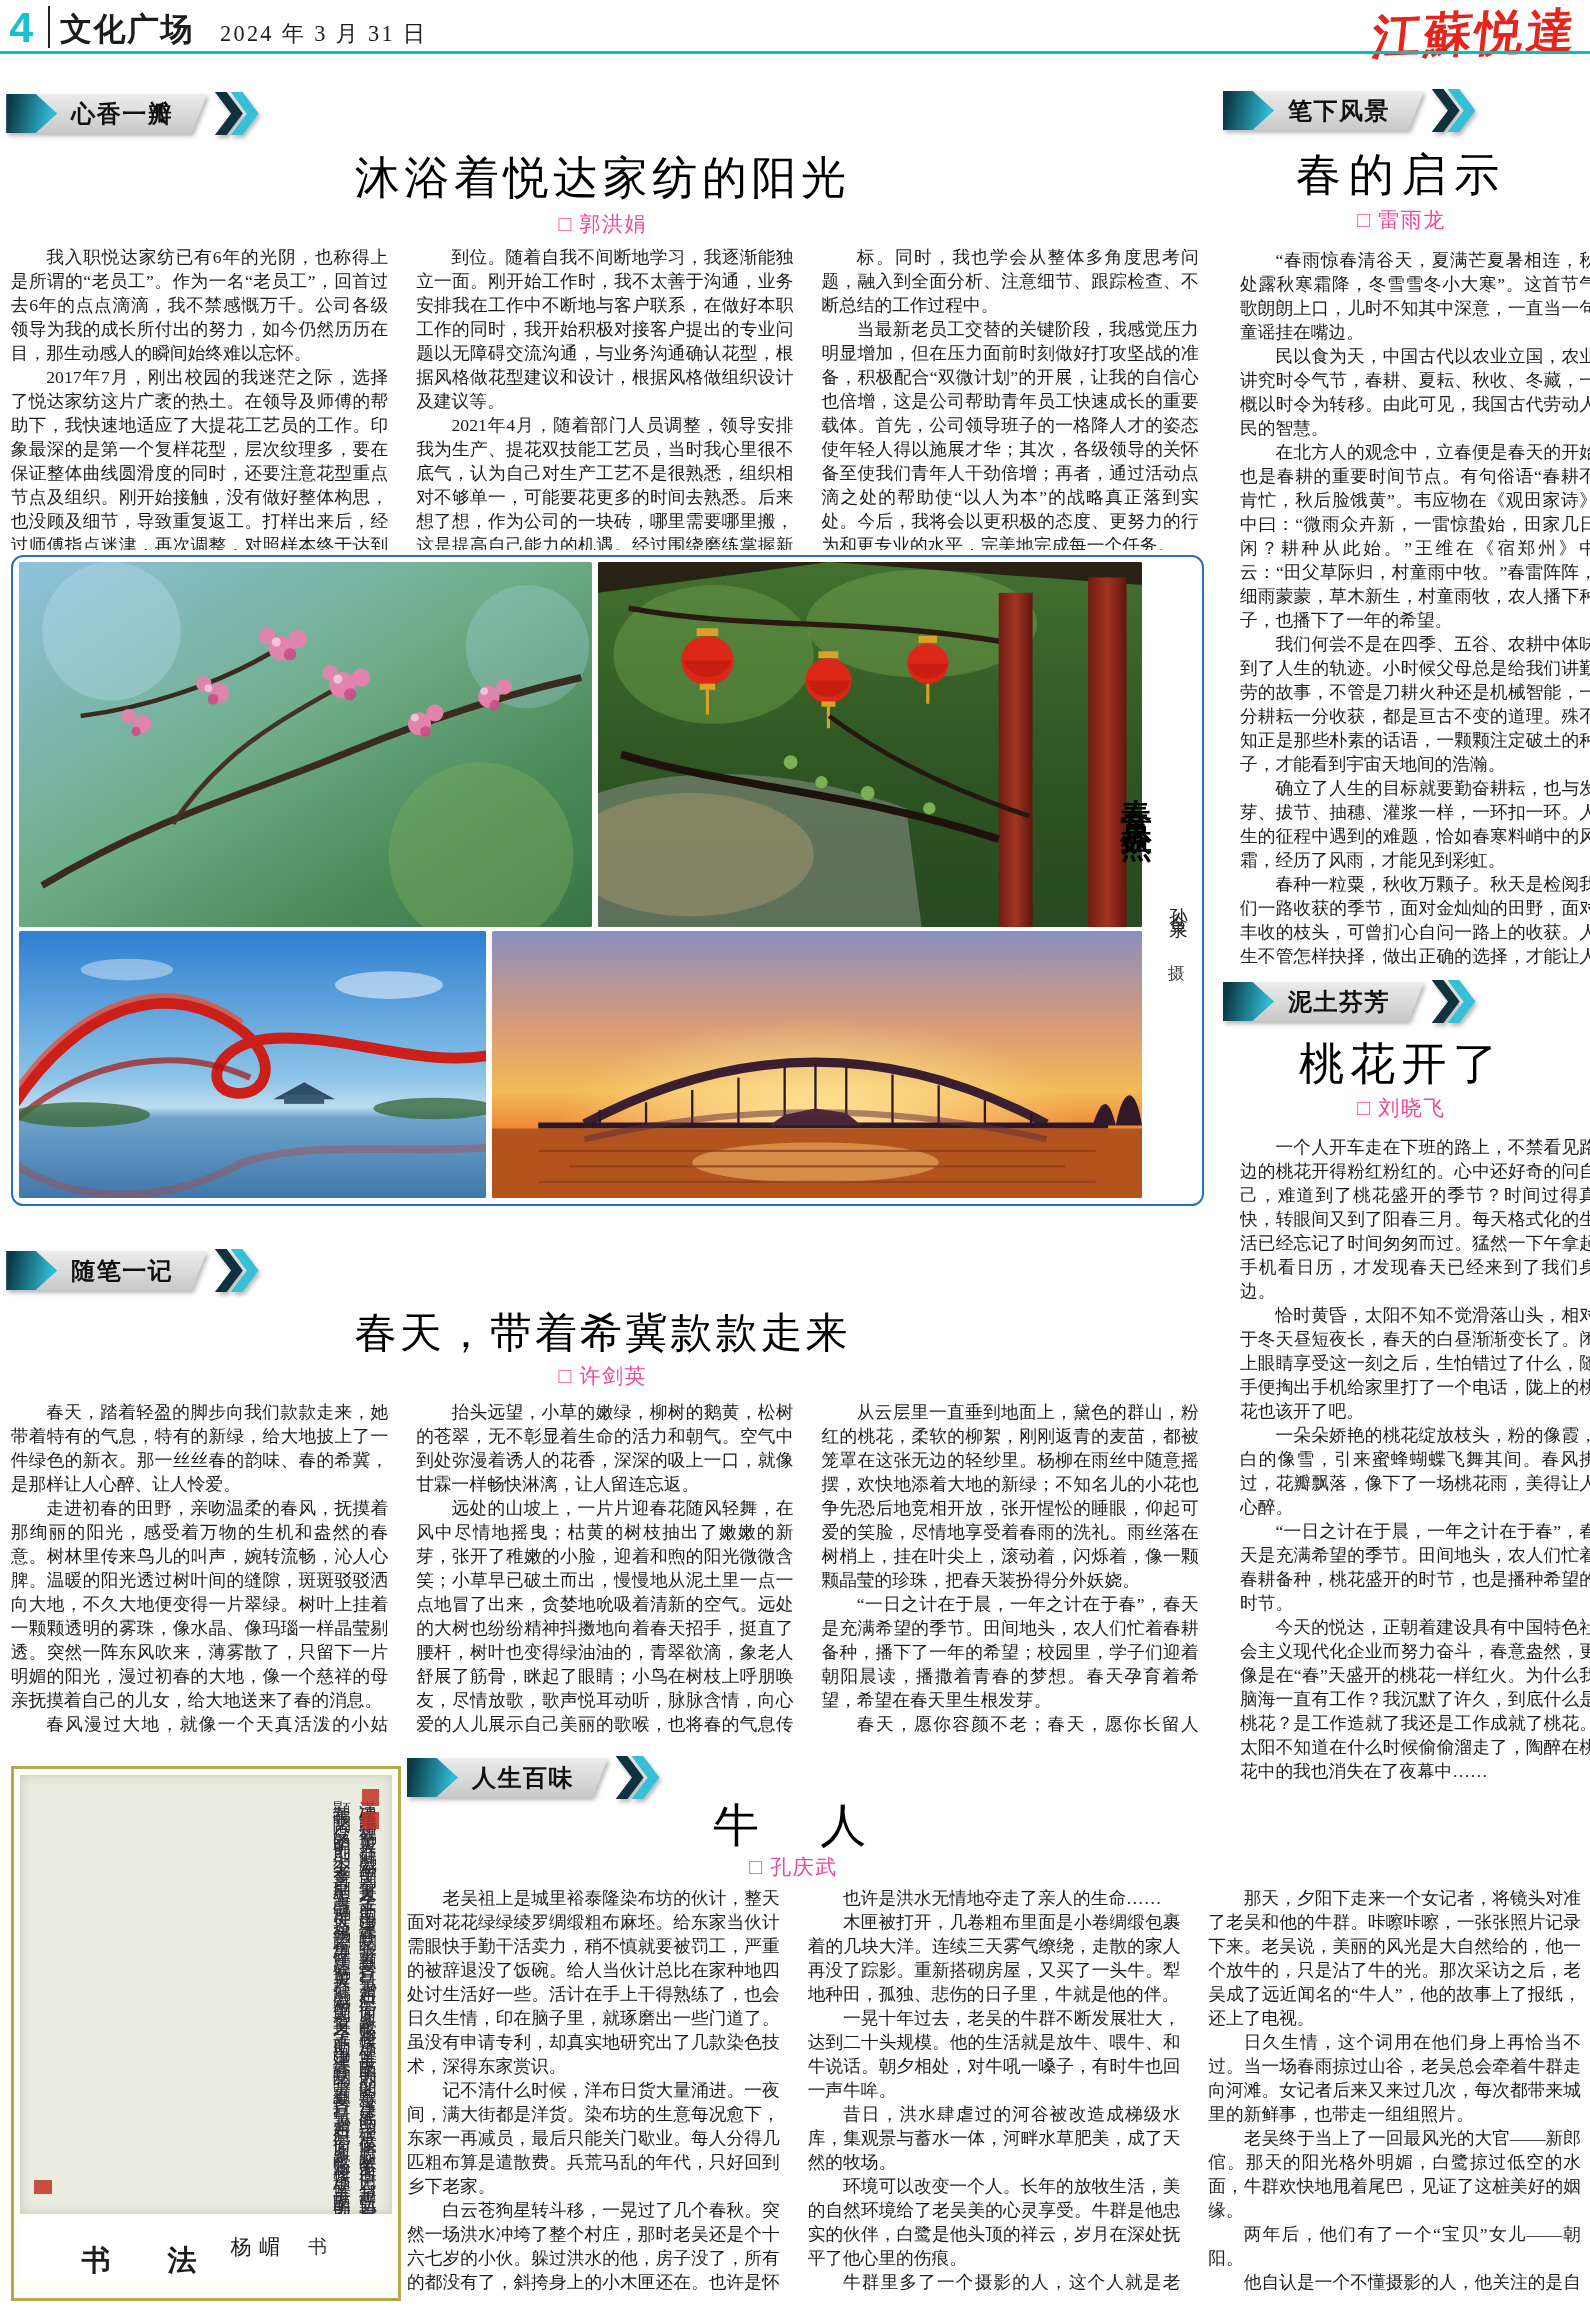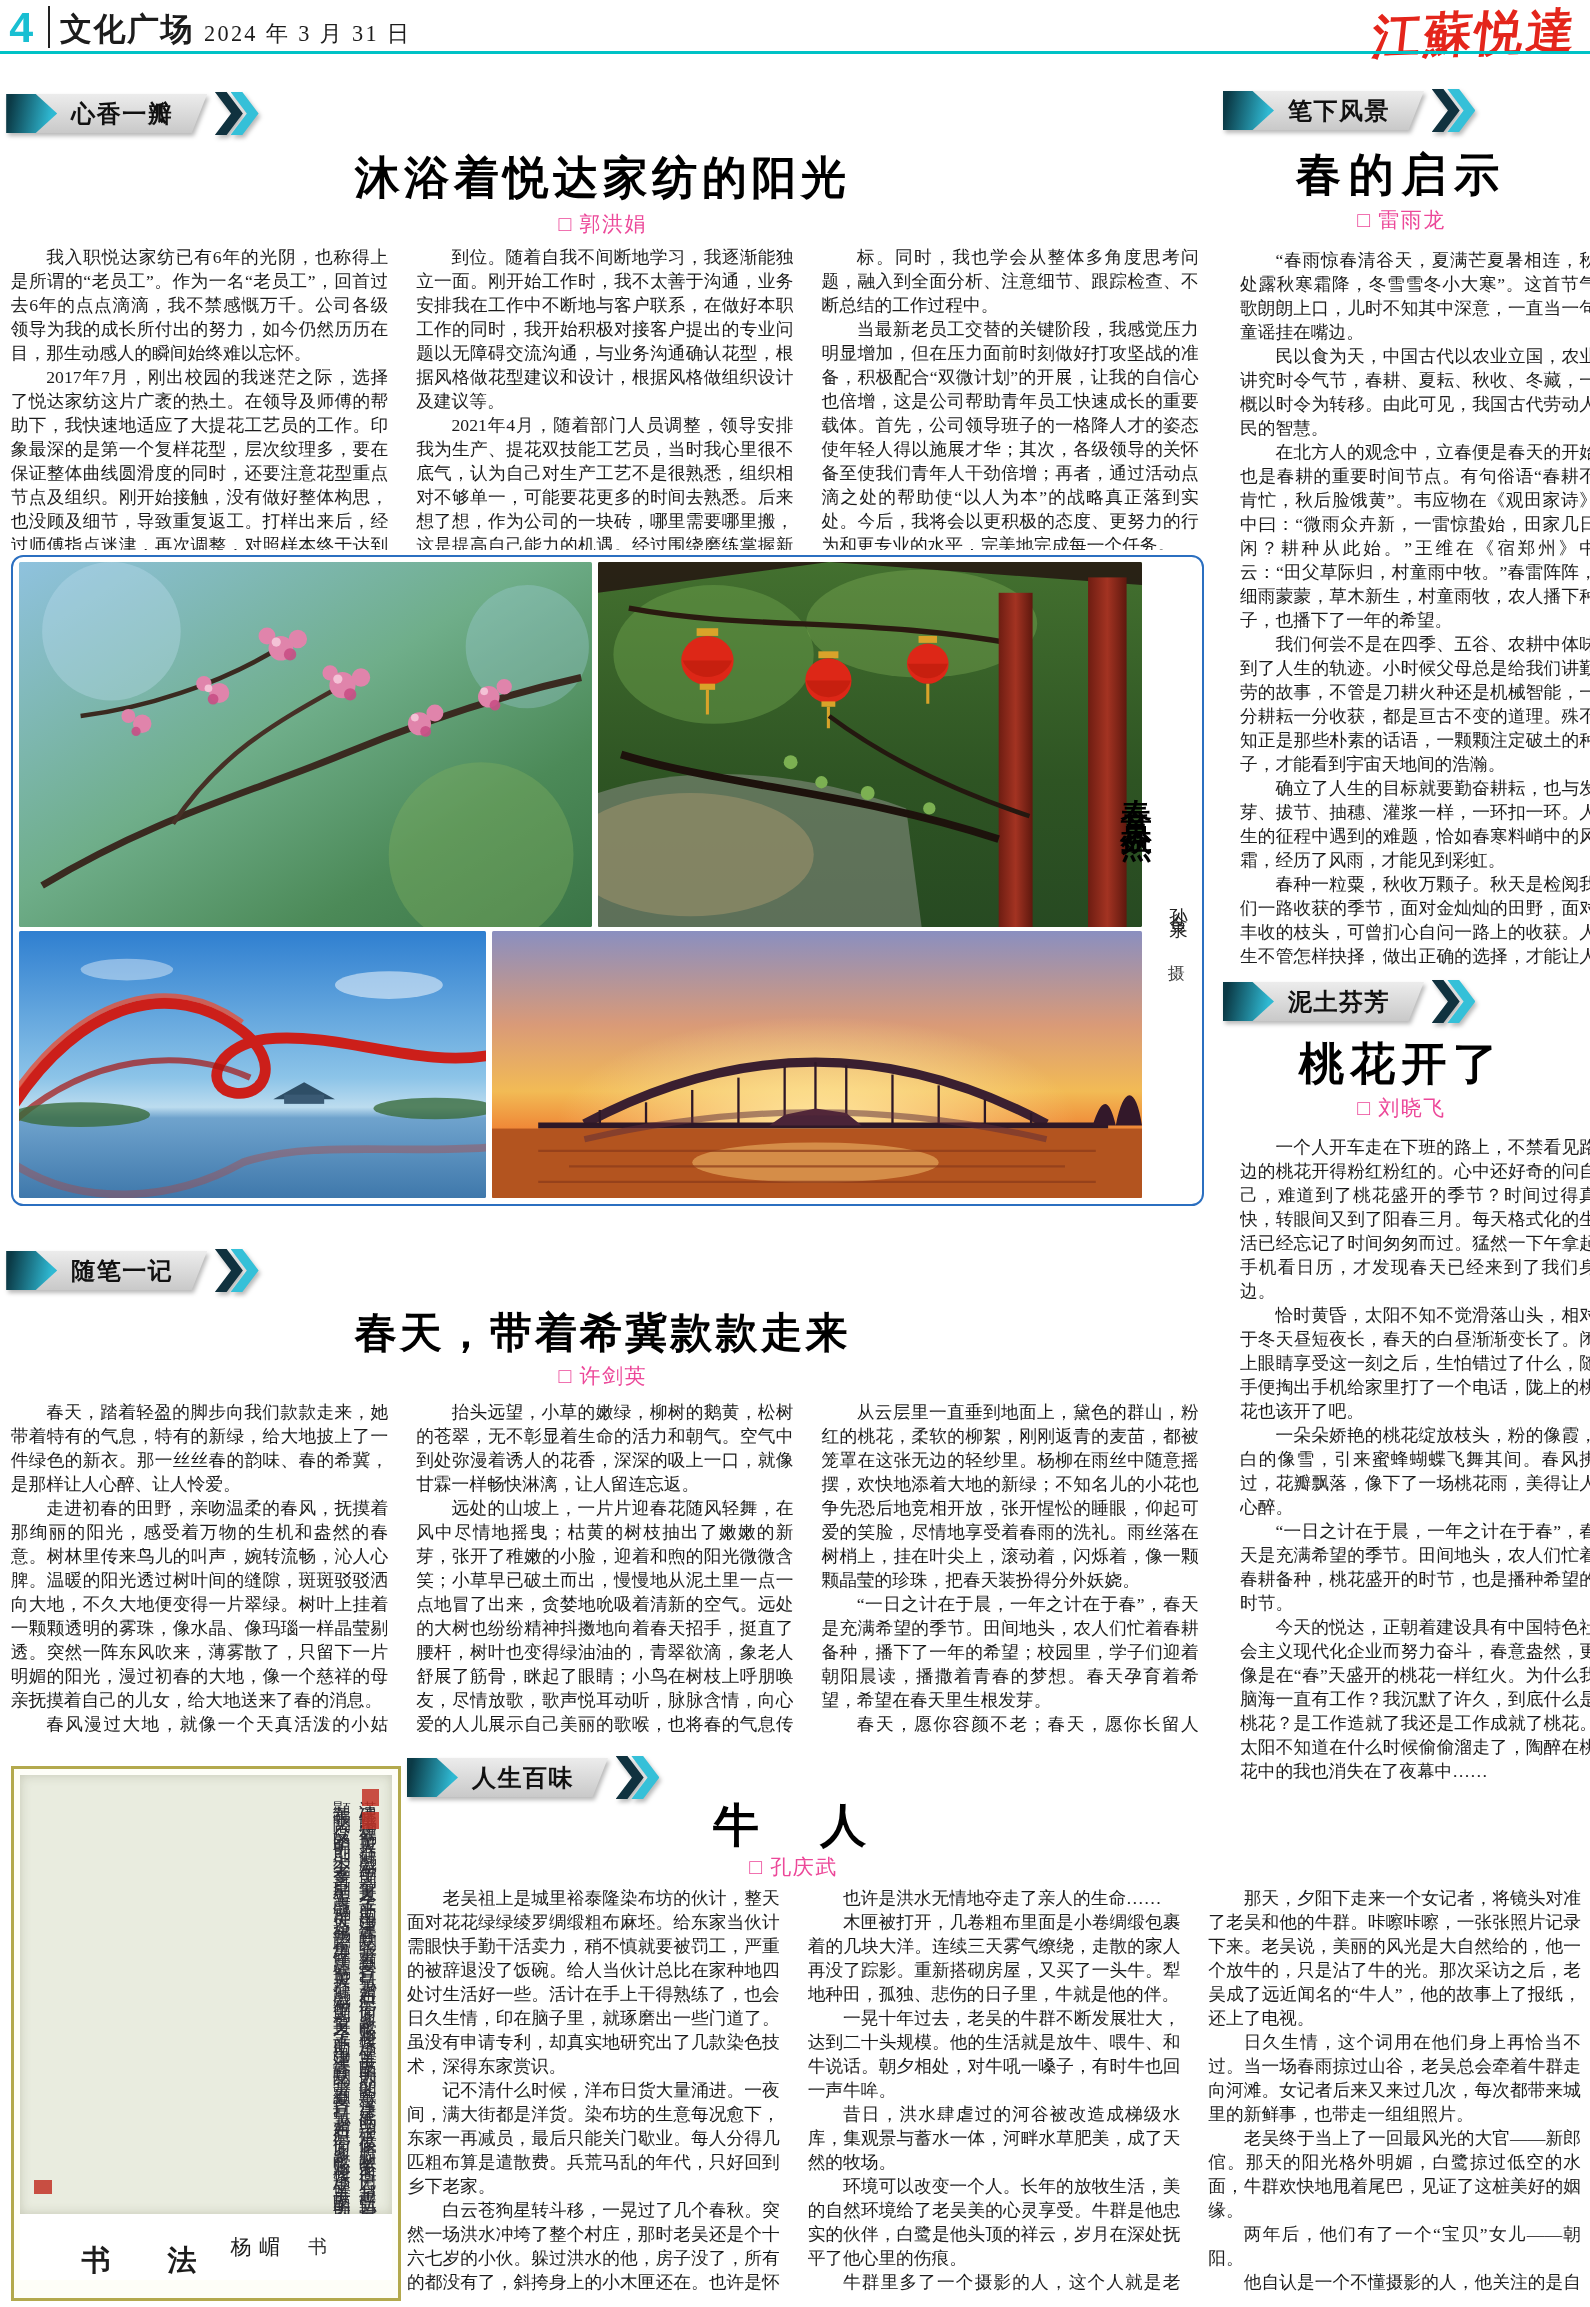--- a/index.html
+++ b/index.html
@@ -3,39 +3,39 @@
 <meta charset="utf-8">
 <style>
   html,body{margin:0;padding:0;background:#888;}
   .page{position:relative;width:1591px;height:2307px;background:#ffffff;overflow:hidden;
         font-family:"Liberation Serif",serif;color:#1c1c1c;}
   
   .hdr-num{position:absolute;left:9.2px;top:3.1px;font-family:"Liberation Sans",sans-serif;
            font-weight:bold;font-size:43px;color:#19bfd2;}
   .hdr-rule-v{position:absolute;left:48px;top:6.2px;width:1.5px;height:42px;background:#222;}
   .hdr-section{position:absolute;left:60px;top:7.7px;font-weight:bold;font-size:32px;letter-spacing:1.5px;}
-  .hdr-date{position:absolute;left:204px;top:18.5px;font-size:22.3px;letter-spacing:2.3px;}
+  .hdr-date{position:absolute;left:220px;top:18.5px;font-size:22.3px;letter-spacing:2.3px;}
   .masthead{position:absolute;right:14px;top:1.5px;font-size:48px;font-weight:bold;color:#e4251b;
             transform:skewX(-8deg) rotate(-2deg);letter-spacing:3.1px;}
   .hdr-rule-h{position:absolute;left:0;top:51px;width:1591px;height:3.1px;background:#00c2c6;}
   
   .badge{position:absolute;display:flex;align-items:center;filter:drop-shadow(2.3px 3.1px 2.3px rgba(0,0,0,.28));}
   .badge-lead{width:51px;height:39px;margin-right:-31px;z-index:2;
               background:linear-gradient(100deg,#0b3a46 10%,#2fb9d3 85%);
               clip-path:polygon(0 0,58% 0,100% 50%,58% 100%,0 100%);}
   .badge-label{background:linear-gradient(#ececec,#c9c9c9);height:39px;line-height:39px;
                padding:0 34px 0 45px;font-family:"Liberation Sans",sans-serif;font-weight:bold;
                font-size:24px;letter-spacing:1.5px;color:#111;
                clip-path:polygon(0 0,100% 0,calc(100% - 15.4px) 100%,0 100%);}
   .badge-chev{width:28px;height:43px;clip-path:polygon(0 0,42% 0,100% 50%,42% 100%,0 100%,58% 50%);}
   .chev-dark{background:#10323f;margin-left:7.7px;}
   .chev-cyan{background:#35c0d8;margin-left:-12.3px;}
   
   .title{position:absolute;text-align:center;font-family:"Liberation Sans",sans-serif;
-         font-weight:bold;color:#000;}
+         font-weight:normal;color:#000;}
   .byline{position:absolute;text-align:center;font-size:21px;color:#ec4899;letter-spacing:1.5px;}
   
   .cols{position:absolute;display:flex;gap:28px;overflow:hidden;}
   .col{flex:1 1 0;overflow:hidden;}
   .body-text p{margin:0;text-indent:2em;text-align:justify;font-size:17.7px;line-height:24px;}
   .single{position:absolute;overflow:hidden;margin-left:17px;}
   
   .photo-block{position:absolute;left:10.8px;top:555px;width:1189px;height:647px;
                border:2.3px solid #2b6fc0;border-radius:12.3px;background:#fff;}
   .ph{position:absolute;overflow:hidden;border-radius:1.5px;}

